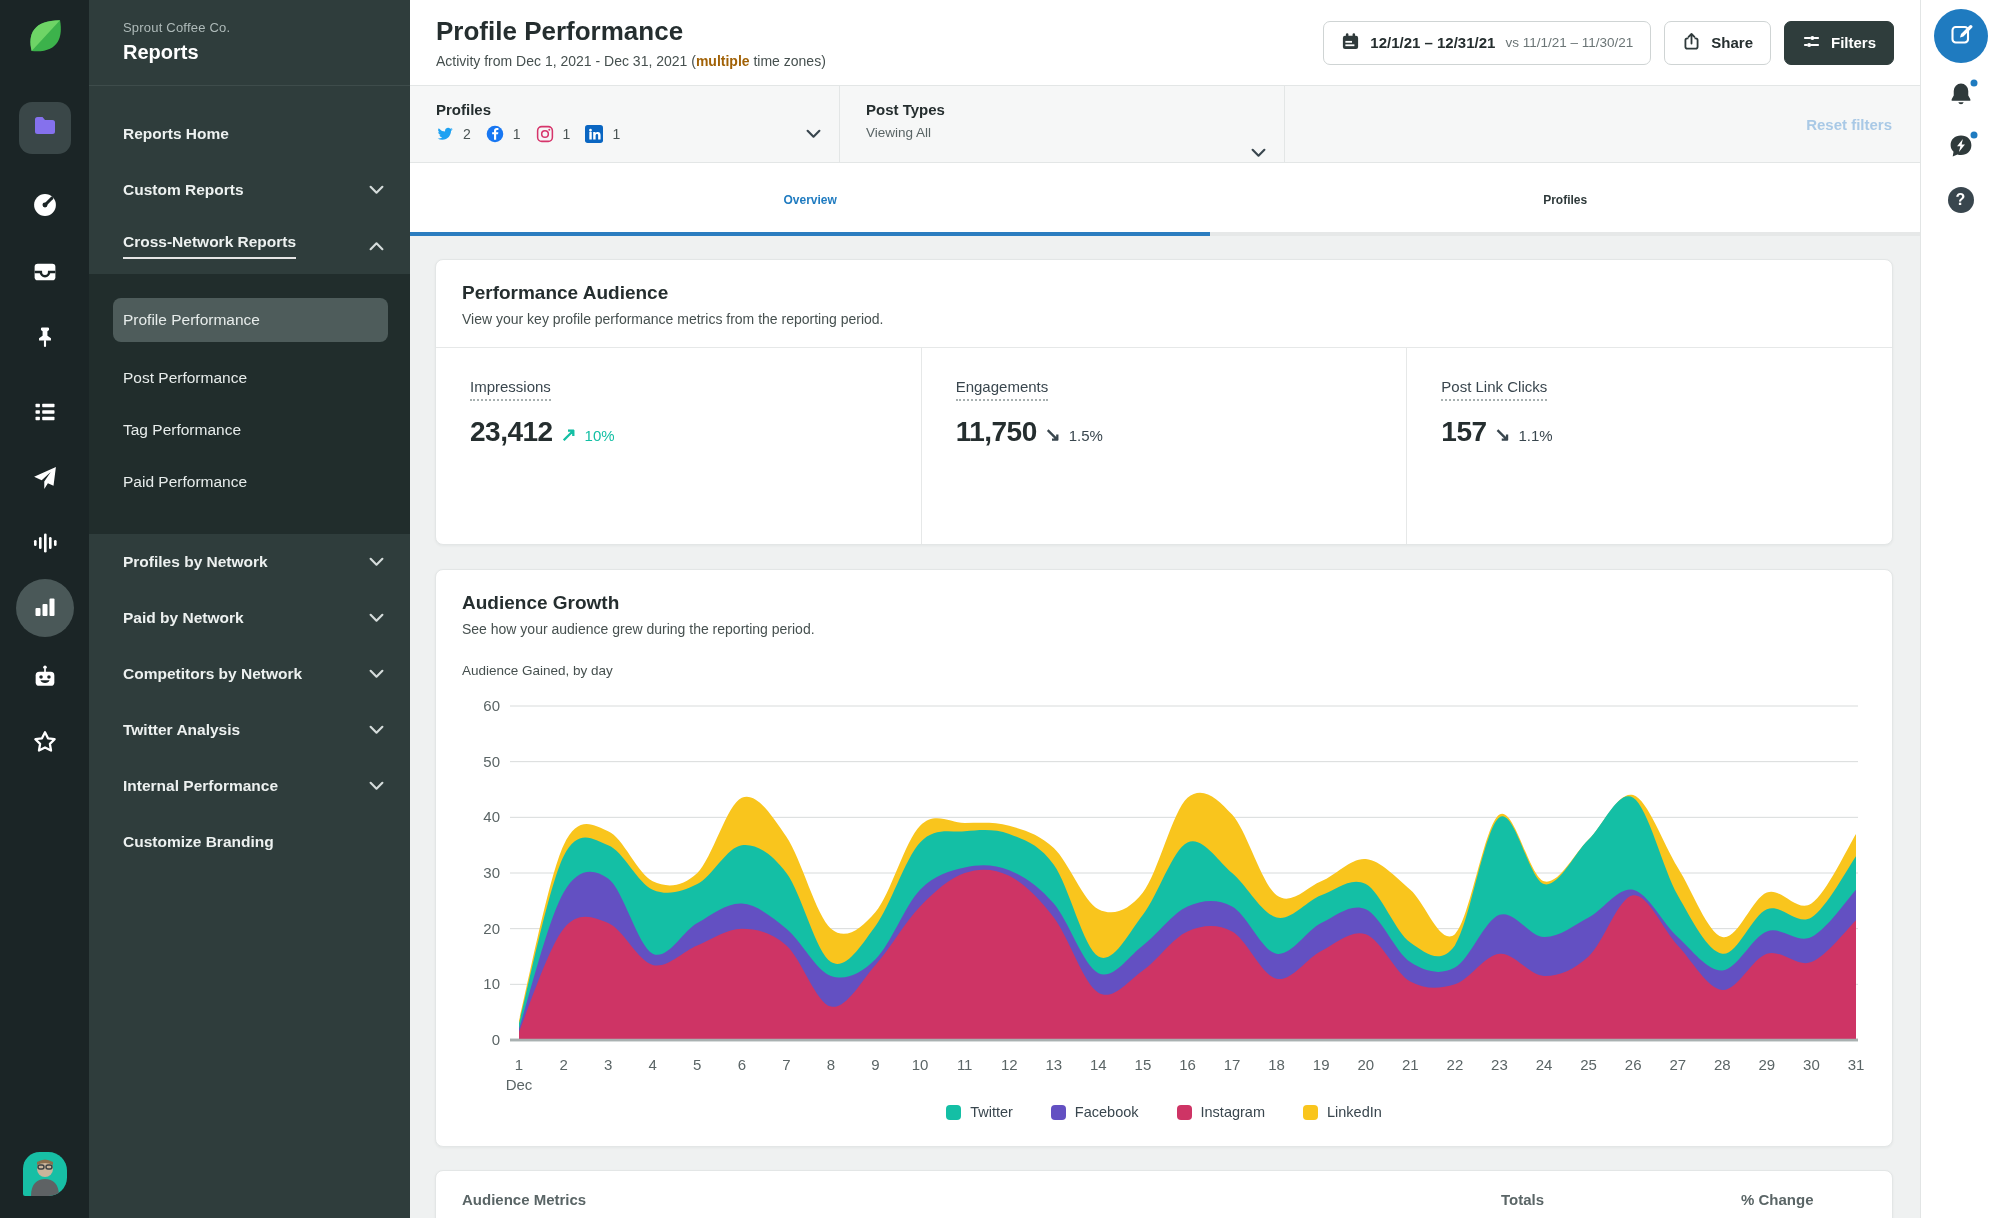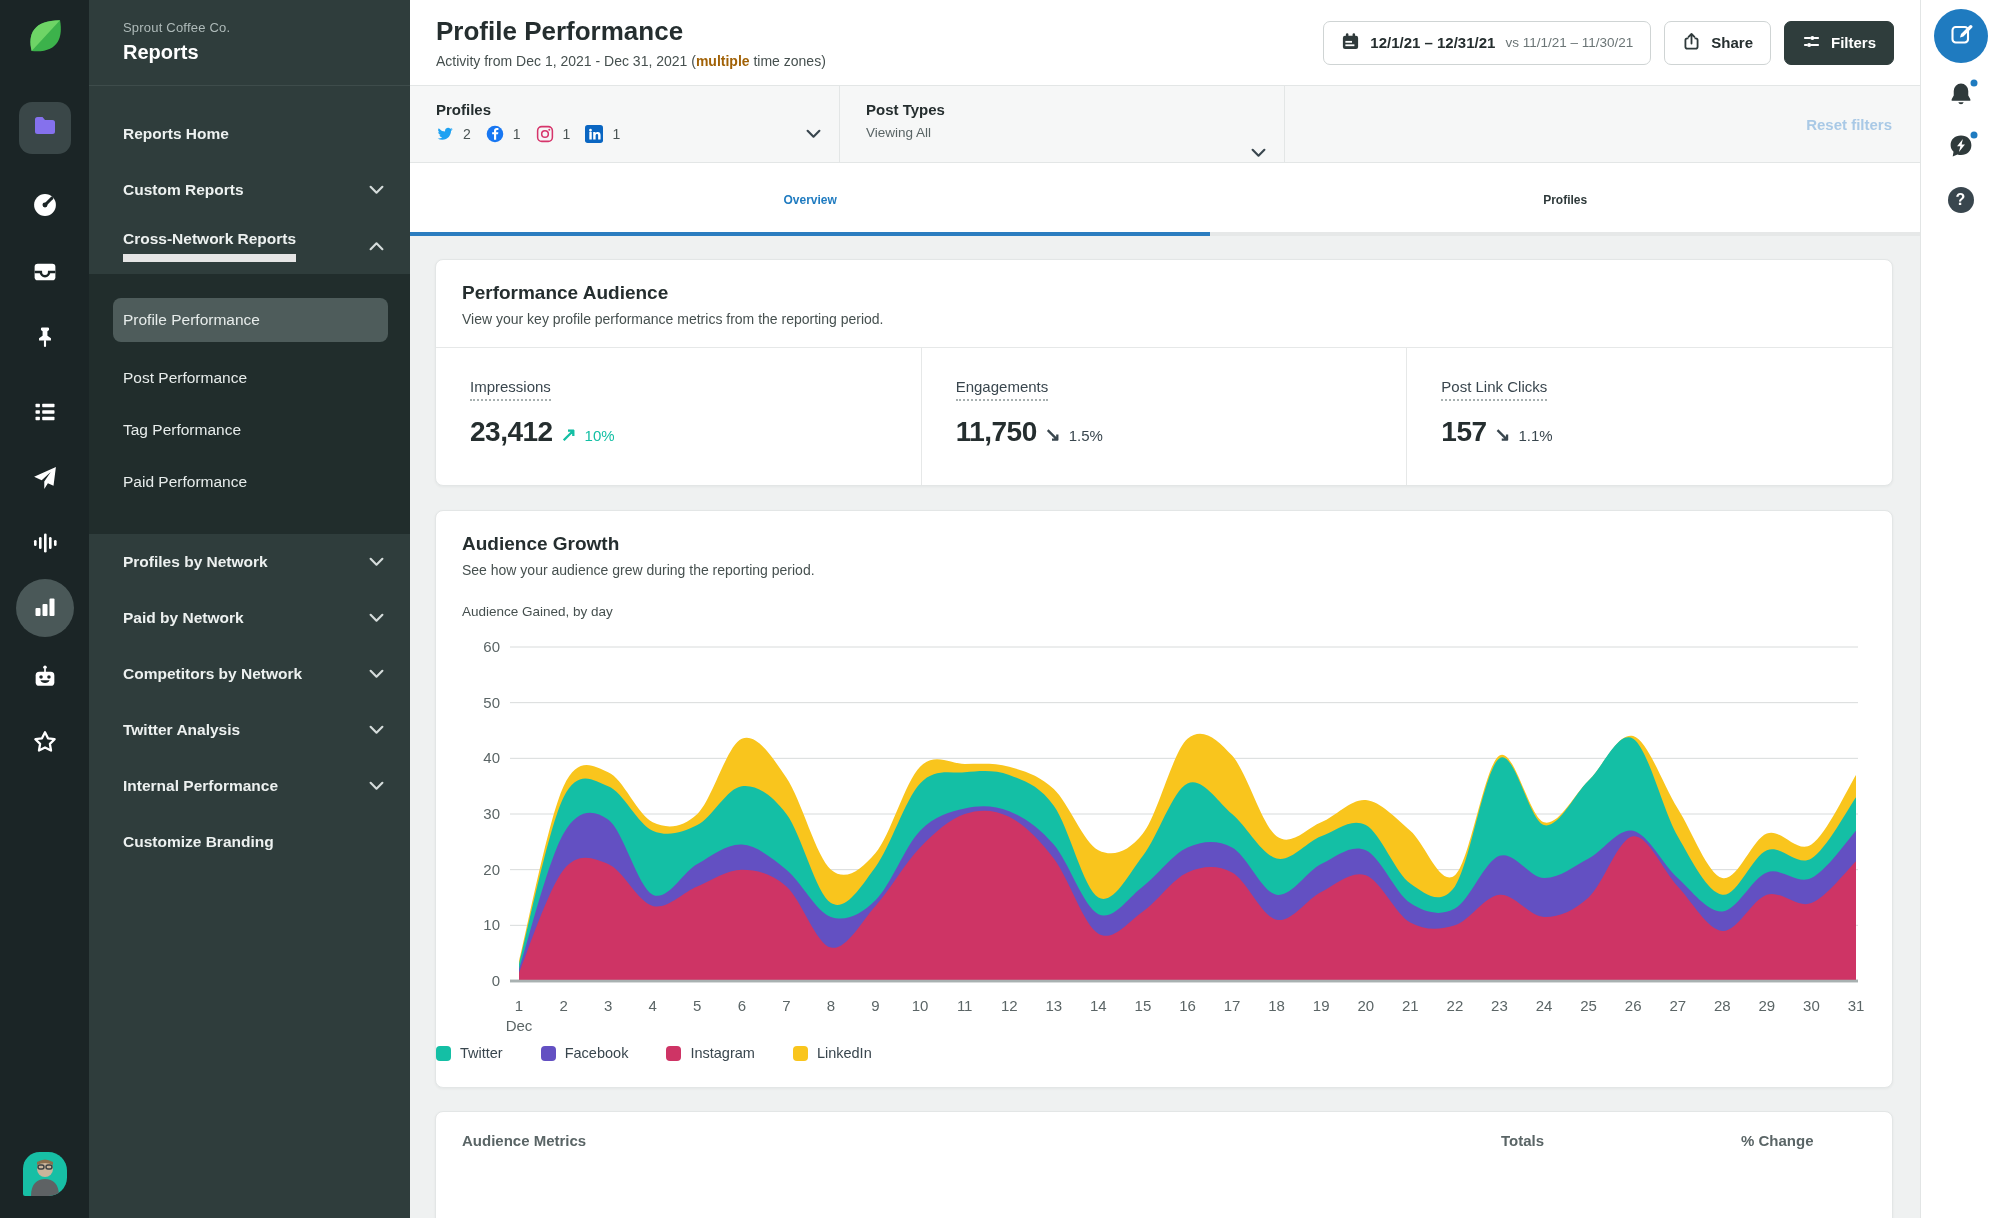--- a/index.html
+++ b/index.html
@@ -14,21 +14,21 @@
   .avatar-leaf { position:absolute; left:50%; bottom:22px; transform:translateX(-50%); width:44px; height:44px; background:#17BFA5; border-radius:38% 42% 42% 2px; overflow:hidden; }
 
   
   .sidebar { width:321px; flex:0 0 321px; background:#2F3D3C; color:#EDF1F0; display:flex; flex-direction:column; }
   .sb-head { height:86px; padding:20px 0 0 34px; border-bottom:1px solid #3E4C4B; }
   .sb-org { font-size:13px; color:#AEBAB9; letter-spacing:.2px; }
   .sb-title { font-size:20px; font-weight:700; color:#FFFFFF; margin-top:6px; }
   .sb-nav { padding-top:20px; }
   .sb-row { height:56px; display:flex; align-items:center; padding:0 26px 0 34px; font-size:15.5px; font-weight:700; cursor:pointer; }
   .sb-row .chev { margin-left:auto; color:#D5DCDB; }
-  .sb-row .lbl-underline { border-bottom:8px solid #e5e5e5; padding-bottom:6px; }
+  .sb-row .lbl-underline { border-bottom:2px solid #e5e5e5; padding-bottom:6px; }
   .sb-dark { background:#212D2C; padding:24px 0 26px; }
   .sb-sub { height:52px; display:flex; align-items:center; padding-left:34px; font-size:15.5px; font-weight:400; color:#E7ECEB; cursor:pointer; }
   .sb-sub.active { height:44px; margin:0 22px 10px 24px; padding-left:10px; background:#4E5C5B; border-radius:8px; }
   .chev svg { display:block; }
 
   
   .main { flex:1 1 auto; display:flex; flex-direction:column; background:#EFF1F1; min-width:0; }
   .mhead { height:86px; flex:0 0 86px; background:#fff; border-bottom:1px solid #E3E6E6; display:flex; align-items:center; padding:0 26px; }
   .mtitle { font-size:26px; font-weight:700; color:#252E2F; }
   .msub { font-size:14px; color:#46504F; margin-top:6px; }
@@ -59,36 +59,36 @@
   .tab::after { content:""; position:absolute; left:0; right:0; bottom:0; height:4px; background:#E6E8E8; }
   .tab-left::after { background:#2B7DC0; }
 
   
   .content { flex:1 1 auto; padding:23px 27px 0 25px; overflow:hidden; }
   .card { background:#fff; border:1px solid #E3E6E6; border-radius:8px; box-shadow:0 1px 3px rgba(26,36,36,.05); }
   .card-head { padding:22px 26px 20px; }
   .card-title { font-size:19px; font-weight:700; color:#252E2F; }
   .card-desc { font-size:14px; color:#46504F; margin-top:7px; }
 
-  .metrics { display:flex; border-top:1px solid #E6E8E8; height:138px;justify-content:center; }
+  .metrics { display:flex; border-top:1px solid #E6E8E8; height:197px;justify-content:center; }
   .metric { flex:1 1 0; padding:30px 0 0 34px; }
   .metric + .metric { border-left:1px solid #E6E8E8; }
   .metric-label { display:inline-block; font-size:15px; color:#39464E; border-bottom:2px dotted #A7B0B0; padding-bottom:4px; }
   .metric-value-row { margin-top:15px; display:flex; align-items:baseline; gap:8px; }
   .metric-value { font-size:28px; font-weight:800; color:#252E2F; letter-spacing:-.5px; }
   .metric-arrow { font-size:19px; font-weight:700; }
   .metric-change { font-size:15px; }
   .delta-pos .metric-arrow, .delta-pos .metric-change { color:#13BFA4; }
   .delta-neg .metric-arrow, .delta-neg .metric-change { color:#39464E; }
 
   .growth-card { margin-top:24px; }
   .chart-label { font-size:13.5px; color:#46504F; padding:26px 0 0 26px; }
   .chart-wrap { padding:12px 26px 0; }
   .chart-wrap svg { display:block; width:100%; }
-  .legend { display:flex; justify-content:flex-start; gap:38px; margin:10px 0 26px; }
+  .legend { display:flex; justify-content:center; gap:38px; margin:10px 0 26px; }
   .legend-item { display:flex; align-items:center; gap:9px; font-size:14.5px; color:#39464E; }
   .legend-swatch { width:15px; height:15px; border-radius:4px; }
 
   .table-card { margin-top:23px; height:120px; }
   .table-head { display:flex; padding:20px 26px 0; font-size:15px; font-weight:600; color:#5A6566; }
   .th-metrics { flex:1 1 auto; }
   .th-totals { flex:0 0 240px; }
   .th-change { flex:0 0 125px; }
 
   

